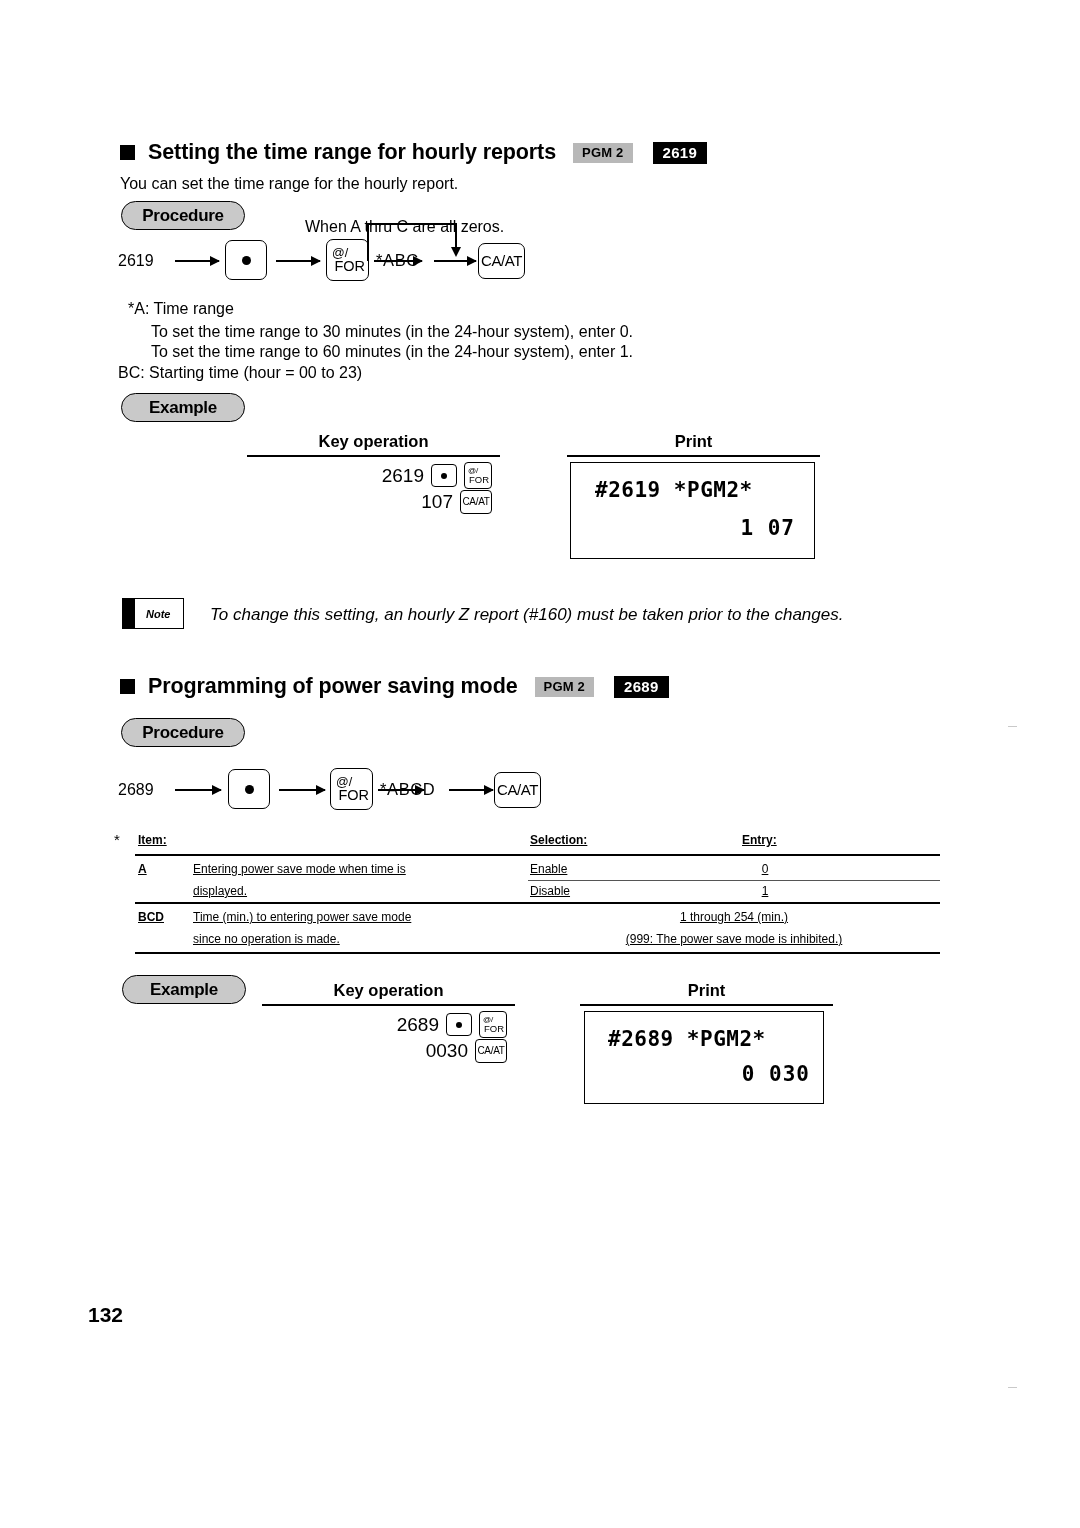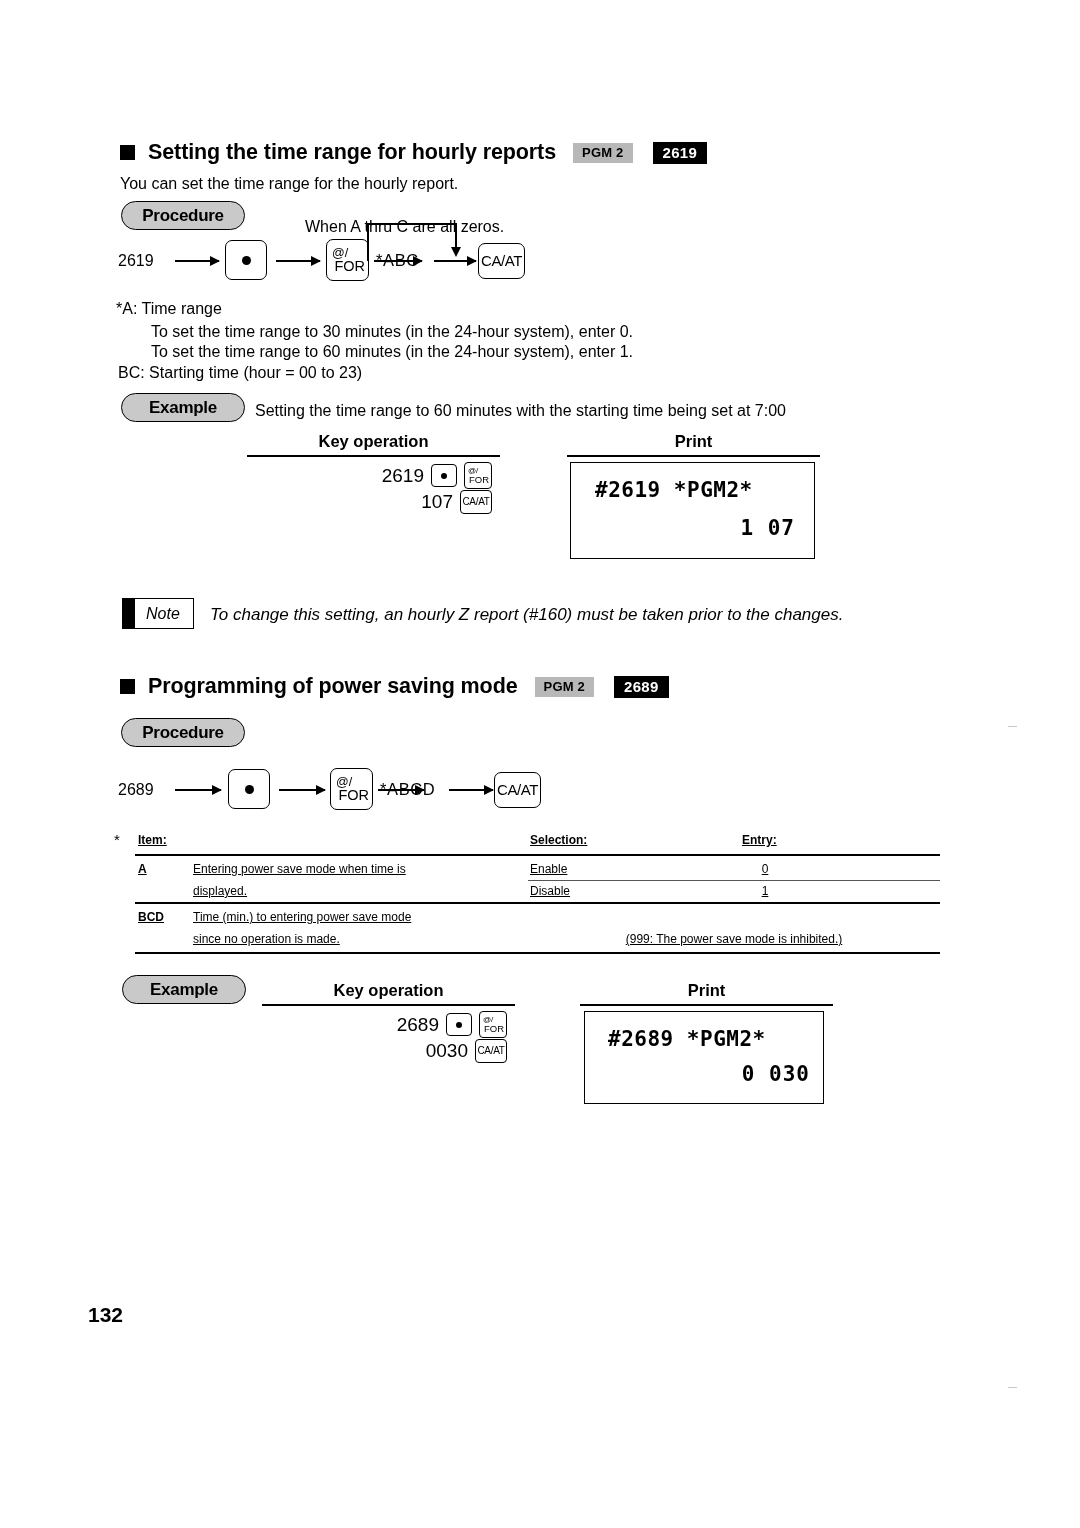--- a/index.html
+++ b/index.html
@@ -215,22 +215,22 @@
   }
   .note-badge {
     display: flex;
     align-items: center;
     border: 1.6px solid #000;
     height: 31px;
     background: #fff;
   }
   .note-badge .blk { width: 12px; align-self: stretch; background: #000; }
   .note-badge .lbl {
-    font-size: 16px;
-    font-weight: normal;
+    font-size: 11px;
+    font-weight: bold;
     font-style: italic;
     padding: 0 13px 0 11px;
     text-align: center;
   }
   .note-text {
     position: absolute;
     font-size: 17px;
     font-style: italic;
     white-space: nowrap;
   }
@@ -299,27 +299,26 @@
     <span class="arrow" style="left:316px; width:42px;"></span>
 
     <span class="key key-ca" style="left:360px;">CA/AT</span>
 
     <span class="loop-v-left" style="left:249px; top:-15px; height:38px;"></span>
     <span class="loop-h" style="left:249px; top:-15px; width:89px;"></span>
     <span class="loop-v-right" style="left:337px; top:-15px; height:26px;"></span>
     <span class="loop-arrow-down" style="left:333px; top:9px;"></span>
   </div>
 
-  <div class="btext" style="left:116px; top:297px;">*A:  Time range</div>
+  <div class="btext" style="left:128px; top:297px;">*A:  Time range</div>
   <div class="btext" style="left:151px; top:320px;">To set the time range to 30 minutes (in the 24-hour system), enter 0.</div>
   <div class="btext" style="left:151px; top:340px;">To set the time range to 60 minutes (in the 24-hour system), enter 1.</div>
   <div class="btext" style="left:118px; top:361px;">BC: Starting time (hour = 00 to 23)</div>
 
   <div class="pill" style="left:121px; top:393px;">Example</div>
-  <div class="btext" style="left:255px; top:399px;">Setting the time range to 60 minutes with the starting time being set at 7:00</div>
 
   <div class="col-head" style="left:247px; top:432px; width:253px;">Key operation</div>
   <div class="col-rule" style="left:247px; top:455px; width:253px;"></div>
 
   <div class="col-head" style="left:567px; top:432px; width:253px;">Print</div>
   <div class="col-rule" style="left:567px; top:455px; width:253px;"></div>
 
   <div class="keyop-line" style="left:300px; top:462px; width:192px;">
     <span>2619</span>
     <span class="minikey mk-dot">
@@ -400,20 +399,21 @@
 
     <span class="tcell" style="left:420px; top:53px;">Disable</span>
     <span class="tcell center" style="left:600px; top:53px; width:110px;">1</span>
 
     <span class="rule" style="left:25px; top:74px; width:805px;"></span>
 
     <span class="tcell bold" style="left:28px; top:79px;">BCD</span>
     <span class="tcell" style="left:83px; top:79px;">Time (min.) to entering power save mode</span>
     <span class="tcell" style="left:83px; top:101px;">since no operation is made.</span>
 
+    <span class="tcell center" style="left:418px; top:79px; width:412px;">1 through 254 (min.)</span>
     <span class="tcell center" style="left:418px; top:101px; width:412px;">(999: The power save mode is inhibited.)</span>
 
     <span class="rule" style="left:25px; top:124px; width:805px;"></span>
   </div>
 
   <div class="pill" style="left:122px; top:975px;">Example</div>
 
   <div class="col-head" style="left:262px; top:981px; width:253px;">Key operation</div>
   <div class="col-rule" style="left:262px; top:1004px; width:253px;"></div>
 

